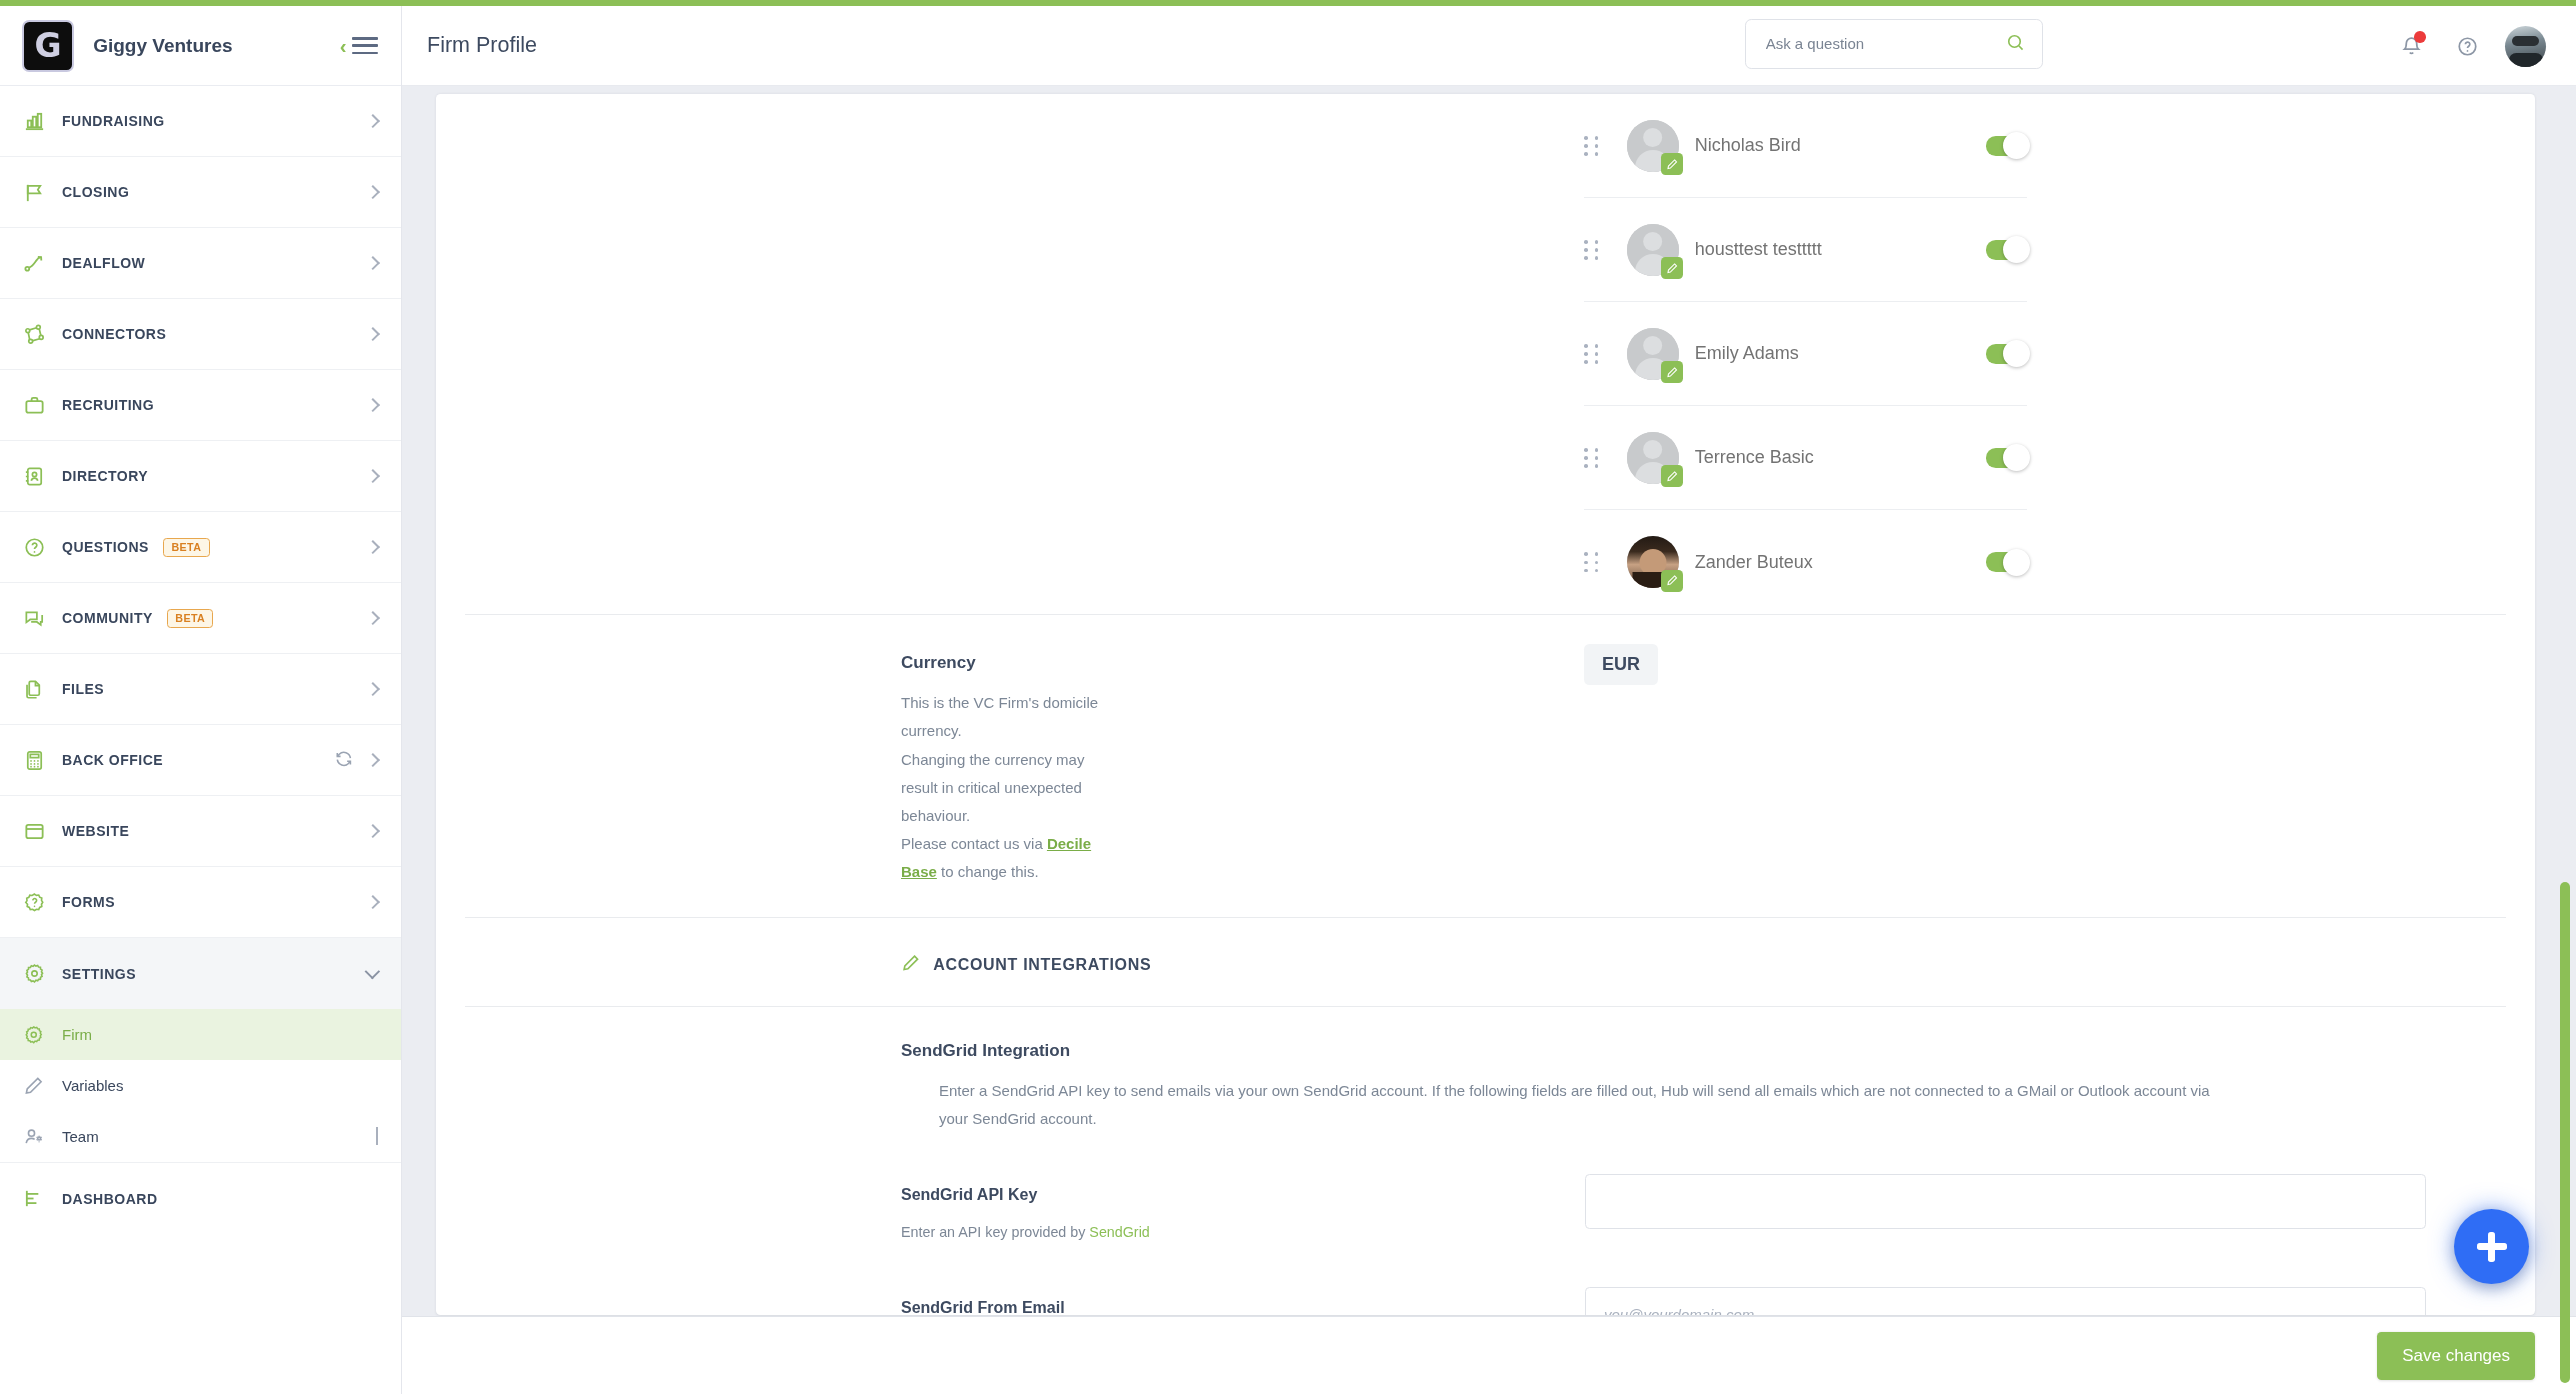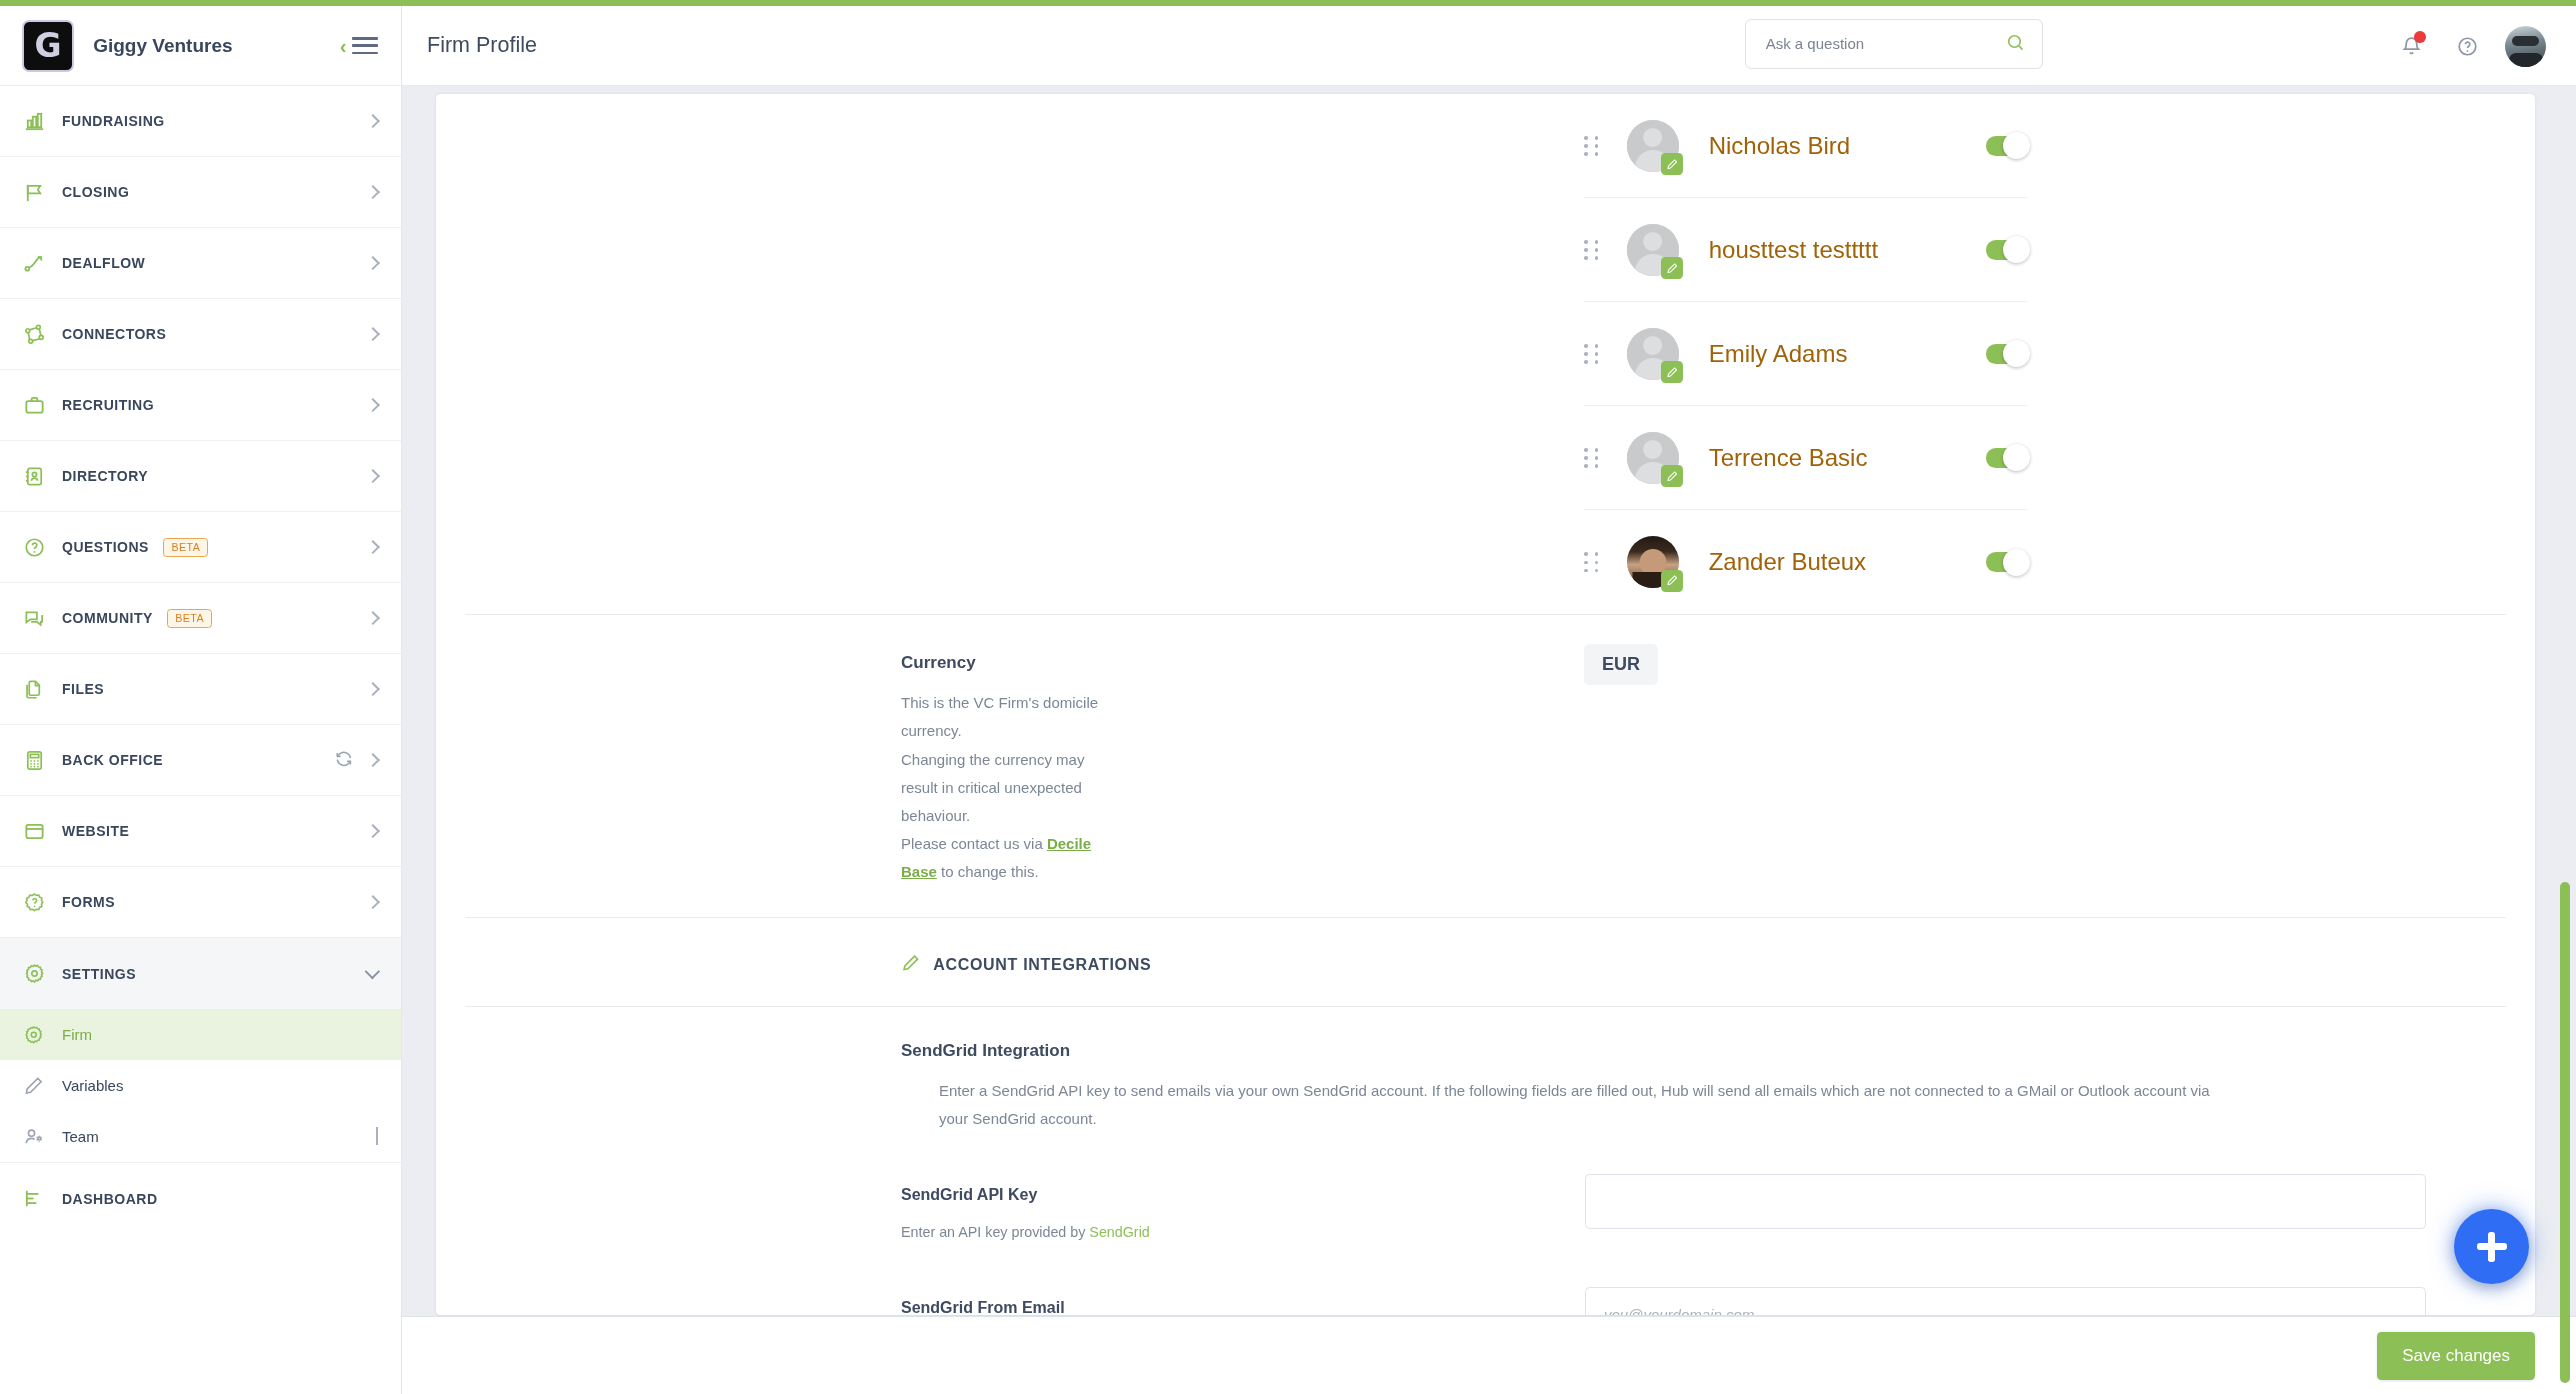--- a/index.html
+++ b/index.html
@@ -53,21 +53,21 @@
   }
   .nav-item .nav-ico { width: 39px; flex: none; display: flex; align-items: center; }
   .nav-item .nav-label {
     font-size: 14px; font-weight: 700; color: #39465c; letter-spacing: 0.5px;
     white-space: nowrap;
   }
   .nav-item .nav-right { margin-left: auto; display: flex; align-items: center; gap: 14.3px; }
   .chev-r { width: 9.8px; height: 9.8px; border-right: 2.1px solid #a9b0bd; border-top: 2.1px solid #a9b0bd; transform: rotate(45deg); }
   .chev-d { width: 10.7px; height: 10.7px; border-right: 2.1px solid #8a93a3; border-bottom: 2.1px solid #8a93a3; transform: rotate(45deg); margin-top:-4.5px;}
   .beta {
-    margin-left: 14.3px; font-size: 10.7px; font-weight: 400; color: #d98021;
+    margin-left: 14.3px; font-size: 10.7px; font-weight: 700; color: #d98021;
     border: 0.9px solid #e8a74e; background: #fdf6e6; border-radius: 3.6px;
     padding: 2.7px 7.2px; letter-spacing: 0.4px;
   }
   .nav-item.is-section-open { background: #f4f6f8; border-bottom: none; }
   .sub-item {
     display: flex; align-items: center; height: 51px; padding: 0 23px;
     cursor: pointer;
   }
   .sub-item .nav-ico { width: 39px; flex: none; display: flex; align-items: center; }
   .sub-item .nav-label { font-size: 15px; font-weight: 400; color: #39465c; }
@@ -152,21 +152,21 @@
     width:36px; height:27px; border-radius:18px 18px 0 0; background:#dcdee0;
   }
   .avatar.photo .ph { background: linear-gradient(180deg,#231a14 0%, #3a2a1e 30%, #c7a183 55%, #5c4433 100%); }
   .avatar.photo .ph::before { background:#c49a78; width:27px; height:27px; top:12.5px; }
   .avatar.photo .ph::after { background:#2a1d14; width:41px; height:16px; bottom:0; border-radius:0; }
   .edit-badge {
     position: absolute; right: -4.5px; bottom: -3.6px; width: 22.4px; height: 22.4px;
     background: #8cbf56; border-radius: 4.5px; display: flex; align-items: center; justify-content: center;
     cursor: pointer;
   }
-  .member-name { margin-left: 30px; font-size: 24px; color: #a16207; white-space: nowrap; }
+  .member-name { margin-left: 16px; font-size: 18px; color: #737373; white-space: nowrap; }
   .toggle {
     margin-left: auto; width: 41px; height: 19.7px; border-radius: 9.8px; background: #8cbf56;
     position: relative; cursor: pointer; flex: none;
   }
   .toggle .knob {
     position: absolute; right: -2.7px; top: -3.6px; width: 27px; height: 27px; border-radius: 50%;
     background: #ffffff; box-shadow: 0 0.9px 3.6px rgba(0,0,0,.26);
   }
 
   

